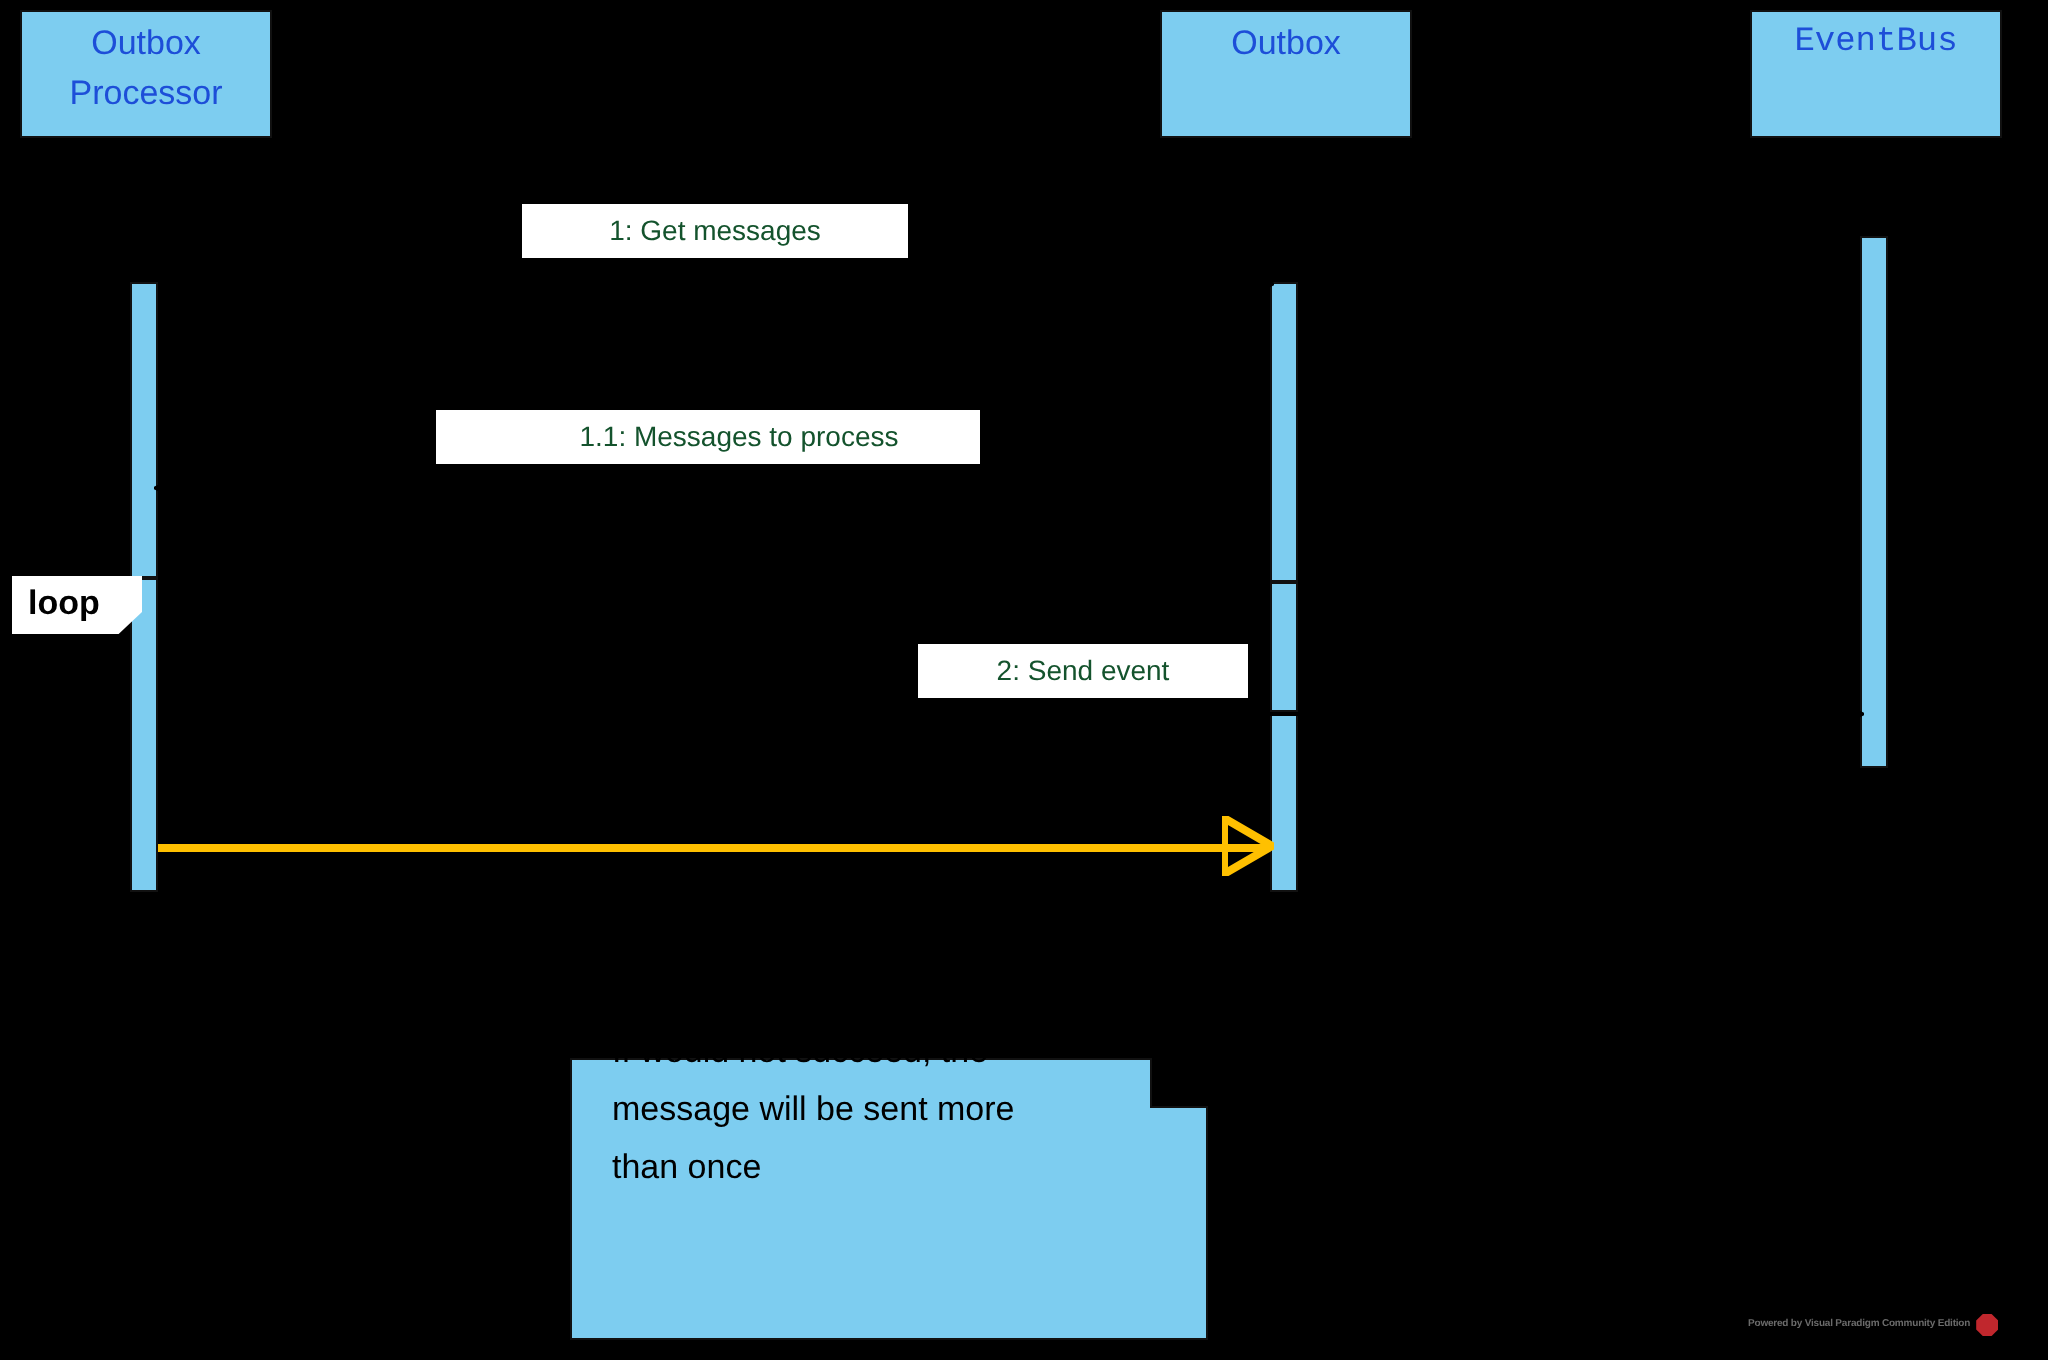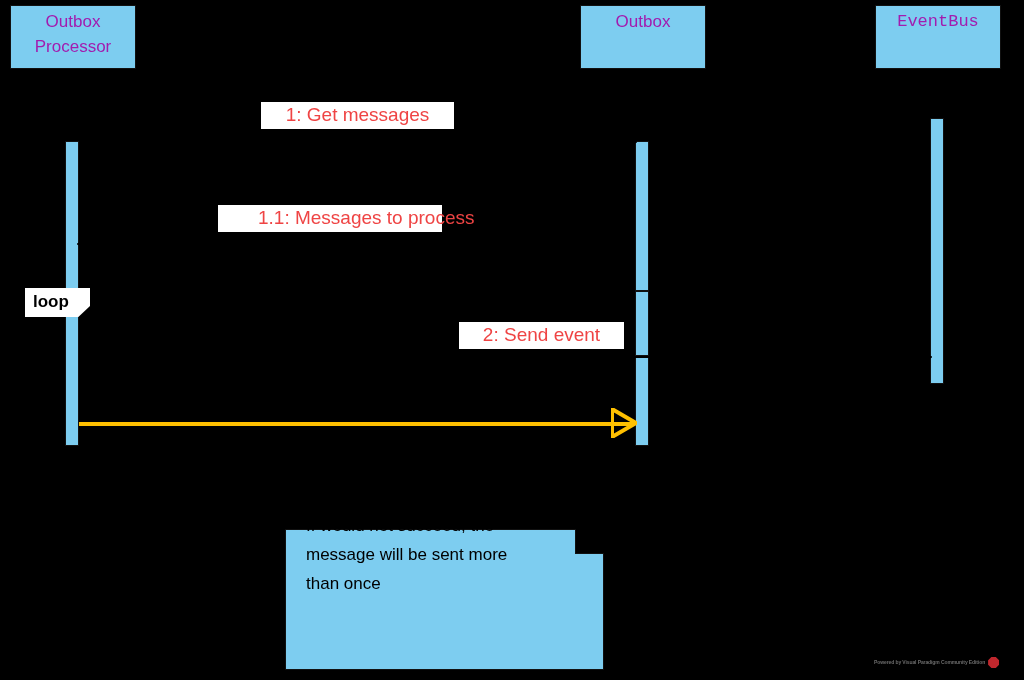--- a/index.html
+++ b/index.html
@@ -18,21 +18,21 @@
     background: #000000;
     overflow: hidden;
   }
 
   
   .lifeline-head {
     position: absolute;
     background: #7DCDF0;
     border: 1px solid #111111;
     box-sizing: border-box;
-    color: #a21caf;
+    color: #1d4ed8;
     font-size: 17px;
     line-height: 25px;
     text-align: center;
     padding-top: 3px;
     white-space: pre-line;
   }
 
   
   .lifeline-stem {
     position: absolute;
@@ -63,22 +63,22 @@
 
   
   .arrow-open {
     position: absolute;
   }
 
   
   .msg-label {
     position: absolute;
     background: #FFFFFF;
-    color: #ef4444;
-    font-size: 19px;
+    color: #14532d;
+    font-size: 14px;
     line-height: 22px;
     padding: 2px 9px 3px 9px;
     white-space: nowrap;
     box-sizing: border-box;
   }
 
   
   .frag-box {
     position: absolute;
     border: 2px solid #000000;
@@ -157,31 +157,31 @@
     <div class="activation" style="left: 930px; top: 118px; width: 14px; height: 266px;"></div>
     <div class="msg-line" style="left: 79px; top: 141px; width: 556px;"></div>
     <svg width="14" height="14" class="arrow-open" style="left: 623px; top: 135px;">
       <polygon points="1,1 13,7 1,13" fill="none" stroke="#000000" stroke-width="2"></polygon>
     </svg>
     <div class="msg-label" style="left: 261px; top: 102px; width: 193px; text-align: center;">1: Get messages</div>
     <div class="msg-line dashed" style="left: 79px; top: 243px; width: 556px;"></div>
     <svg width="14" height="14" class="arrow-open" style="left: 77px; top: 237px;">
       <polygon points="13,1 1,7 13,13" fill="none" stroke="#000000" stroke-width="2"></polygon>
     </svg>
-    <div class="msg-label" style="left: 218px; top: 205px; width: 224px; text-align: center; padding-left: 40px;">1.1: Messages to process</div>
+    <div class="msg-label" style="left: 218px; top: 205px; width: 272px; text-align: center; padding-left: 40px;">1.1: Messages to process</div>
     <div class="msg-line" style="left: 79px; top: 356px; width: 851px;"></div>
     <svg width="14" height="14" class="arrow-open" style="left: 918px; top: 350px;">
       <polygon points="1,1 13,7 1,13" fill="none" stroke="#000000" stroke-width="2"></polygon>
     </svg>
     <div class="msg-label" style="left: 421px; top: 322px; width: 165px; text-align: center; margin-left: 38px;">2: Send event</div>
     <div class="msg-line highlight" style="left: 79px; top: 422px; width: 556px;"></div>
     <svg width="26" height="30" class="arrow-open" style="left: 611px; top: 408px;">
       <polygon points="1,1 25,15 1,29" fill="none" stroke="#FFC000" stroke-width="4" stroke-linejoin="miter"></polygon>
     </svg>
-    <div class="frag-tag" style="left: 6px; top: 288px; width: 65px; height: 29px; margin-left: 19px;">loop</div>
+    <div class="frag-tag" style="left: 6px; top: 288px; width: 65px; height: 29px;">loop</div>
     <div class="note-shape" style="left: 285px; top: 529px; width: 291px; height: 26px; border-bottom: none;"></div>
     <div class="note-shape" style="left: 285px; top: 553px; width: 319px; height: 117px;"></div>
     <div style="position: absolute; background: rgb(125, 205, 240); left: 286px; top: 553px; width: 289px; height: 6px;"></div>
     <div class="note-text" style="left: 291px; top: 511px; width: 307px; margin-left: 15px;">If would not succeed, the
 message will be sent more
 than once</div>
     <div class="watermark" style="left: 874px; top: 657px;">
       <span class="watermark-text">Powered by Visual Paradigm Community Edition</span>
       <span class="watermark-logo"></span>
     </div>

